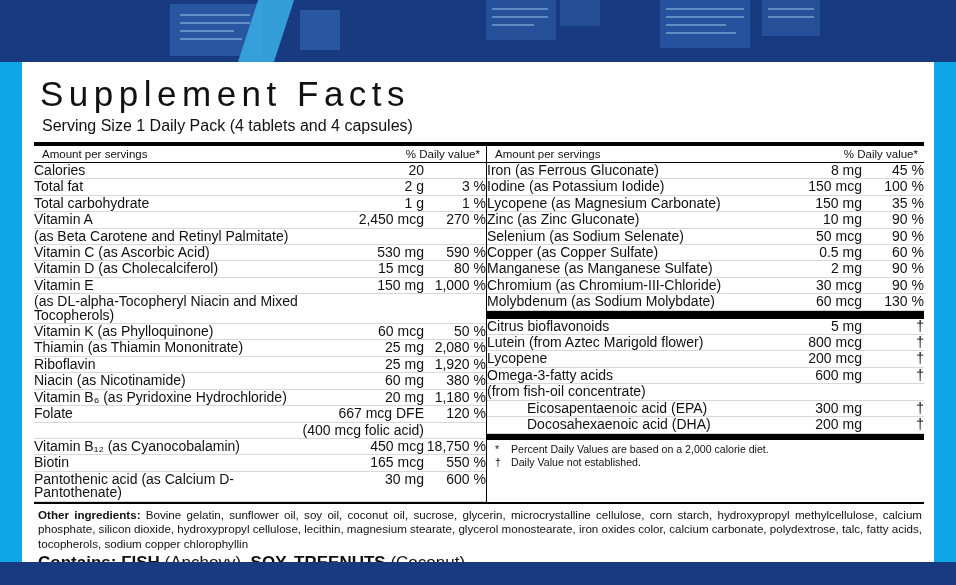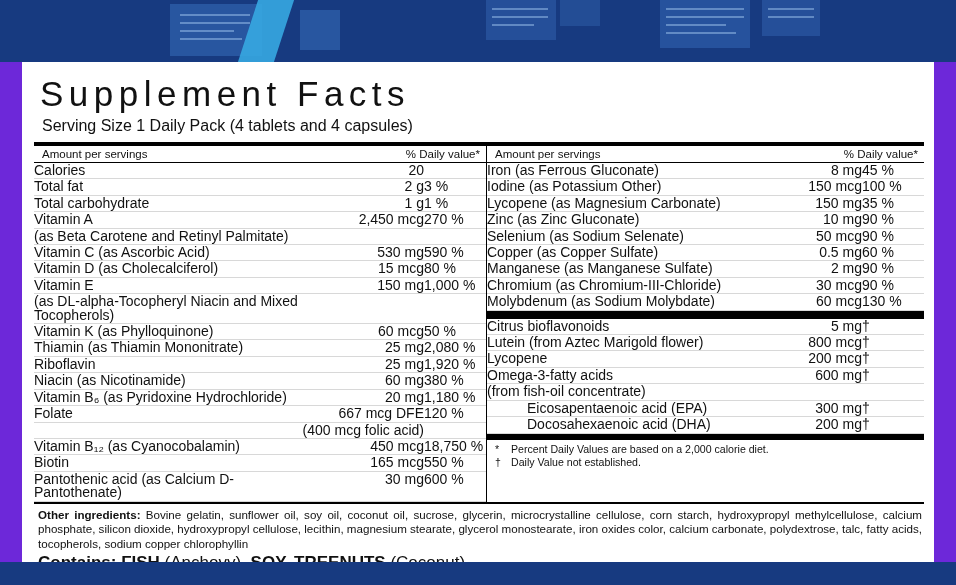--- a/index.html
+++ b/index.html
@@ -8,21 +8,21 @@
     background: #ffffff;
   }
   body {
     font-family: "Liberation Sans", sans-serif;
   }
   #page {
     position: relative;
     width: 956px;
     height: 585px;
     overflow: hidden;
-    background: #6d28d9;
+    background: #0ea5e9;
   }
   
   .top-band {
     position: absolute;
     left: 0; top: 0;
     width: 956px;
     height: 62px;
     background: #173a80;
     overflow: hidden;
   }
@@ -116,21 +116,21 @@
   }
   table.facts td {
     padding: 1px 0 1px 0;
     border-bottom: 1px solid #d8d8d8;
     vertical-align: baseline;
     line-height: 13.4px;
   }
   table.facts tr.subrow td { border-bottom: 1px solid #d8d8d8; }
   td.name { padding-left: 8px; }
   td.amt { text-align: right; padding-right: 12px; white-space: nowrap; }
-  td.dv  { padding-right: 8px; white-space: nowrap; width: 62px;}
+  td.dv  { text-align: right; padding-right: 8px; white-space: nowrap; width: 62px;}
   td.name.indent2 { padding-left: 40px; }
 
   .blackbar {
     height: 8px;
     background: #000;
   }
   .blackbar-sm {
     height: 6px;
     background: #000;
   }
@@ -318,21 +318,21 @@
           <span class="h-right">% Daily value*</span>
         </div>
         <table class="facts">
           <tbody id="right-body-1">
               <tr>
                 <td class="name">Iron (as Ferrous Gluconate)</td>
                 <td class="amt">8 mg</td>
                 <td class="dv">45 %</td>
               </tr>
               <tr>
-                <td class="name">Iodine (as Potassium Other)</td>
+                <td class="name">Iodine (as Potassium Iodide)</td>
                 <td class="amt">150 mcg</td>
                 <td class="dv">100 %</td>
               </tr>
               <tr>
                 <td class="name">Lycopene (as Magnesium Carbonate)</td>
                 <td class="amt">150 mg</td>
                 <td class="dv">35 %</td>
               </tr>
               <tr>
                 <td class="name">Zinc (as Zinc Gluconate)</td>

